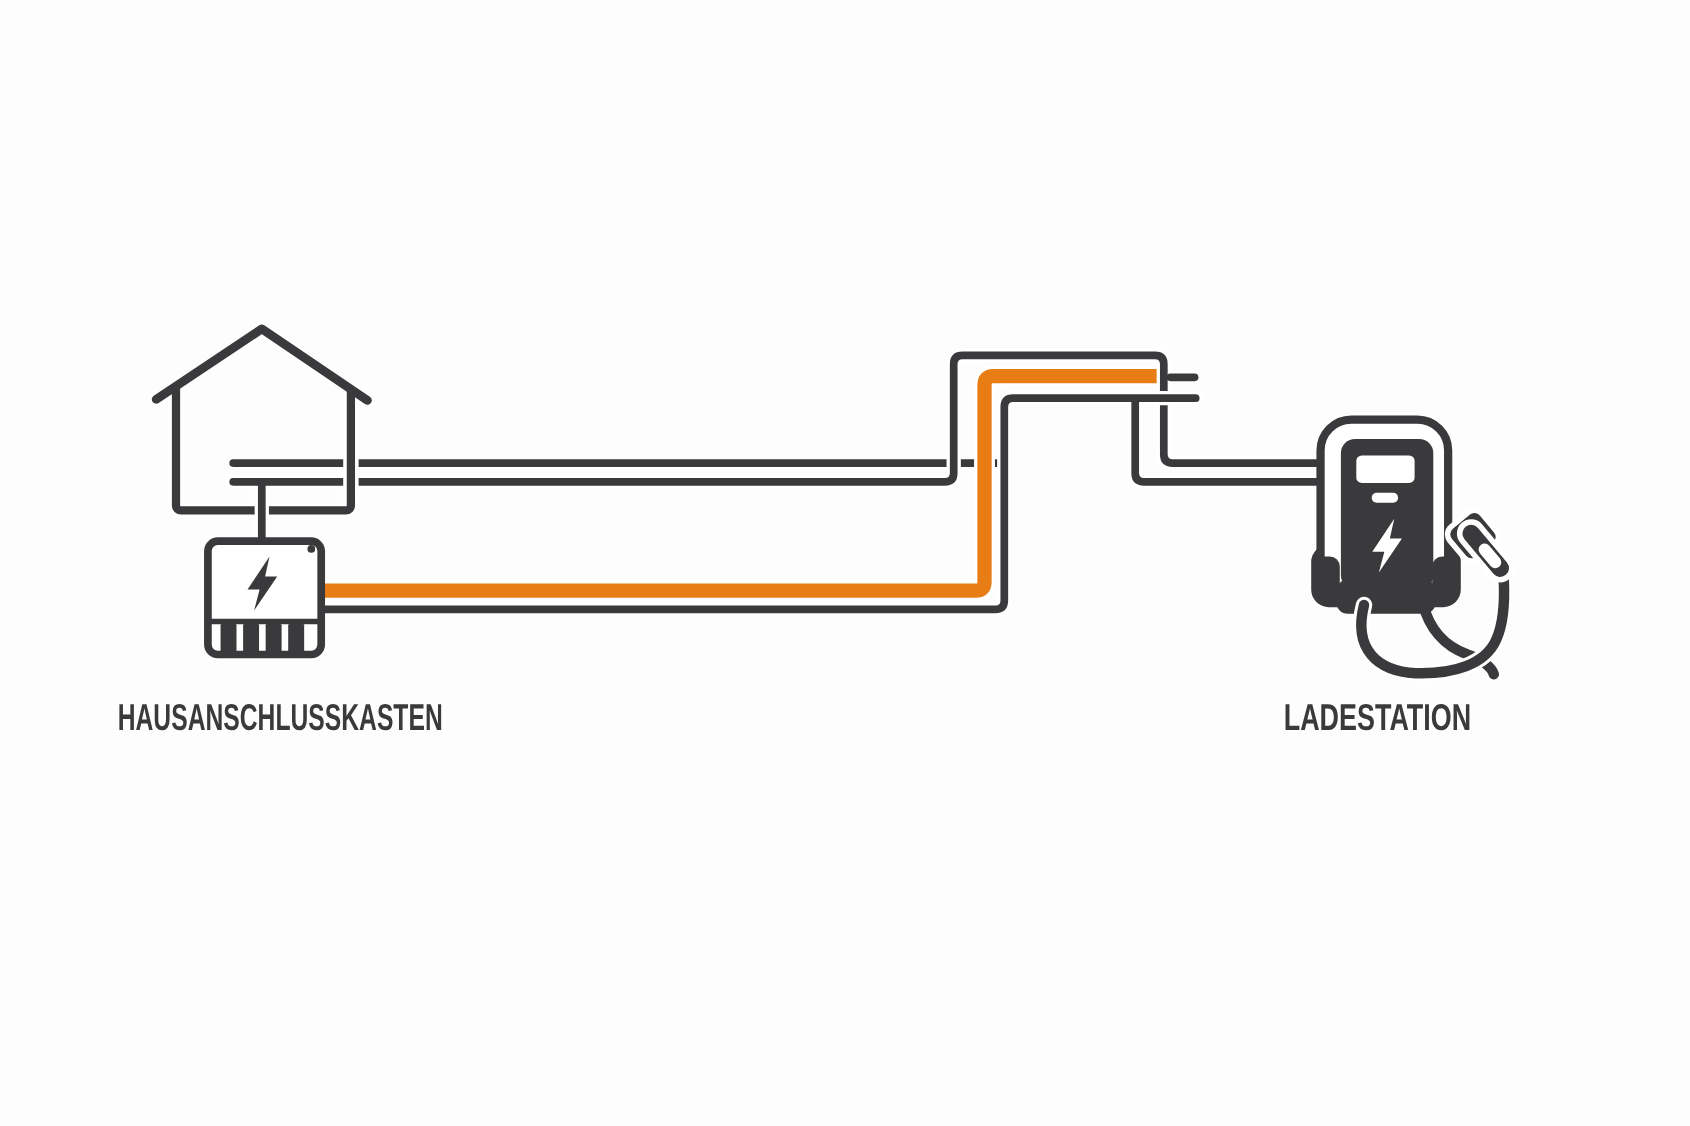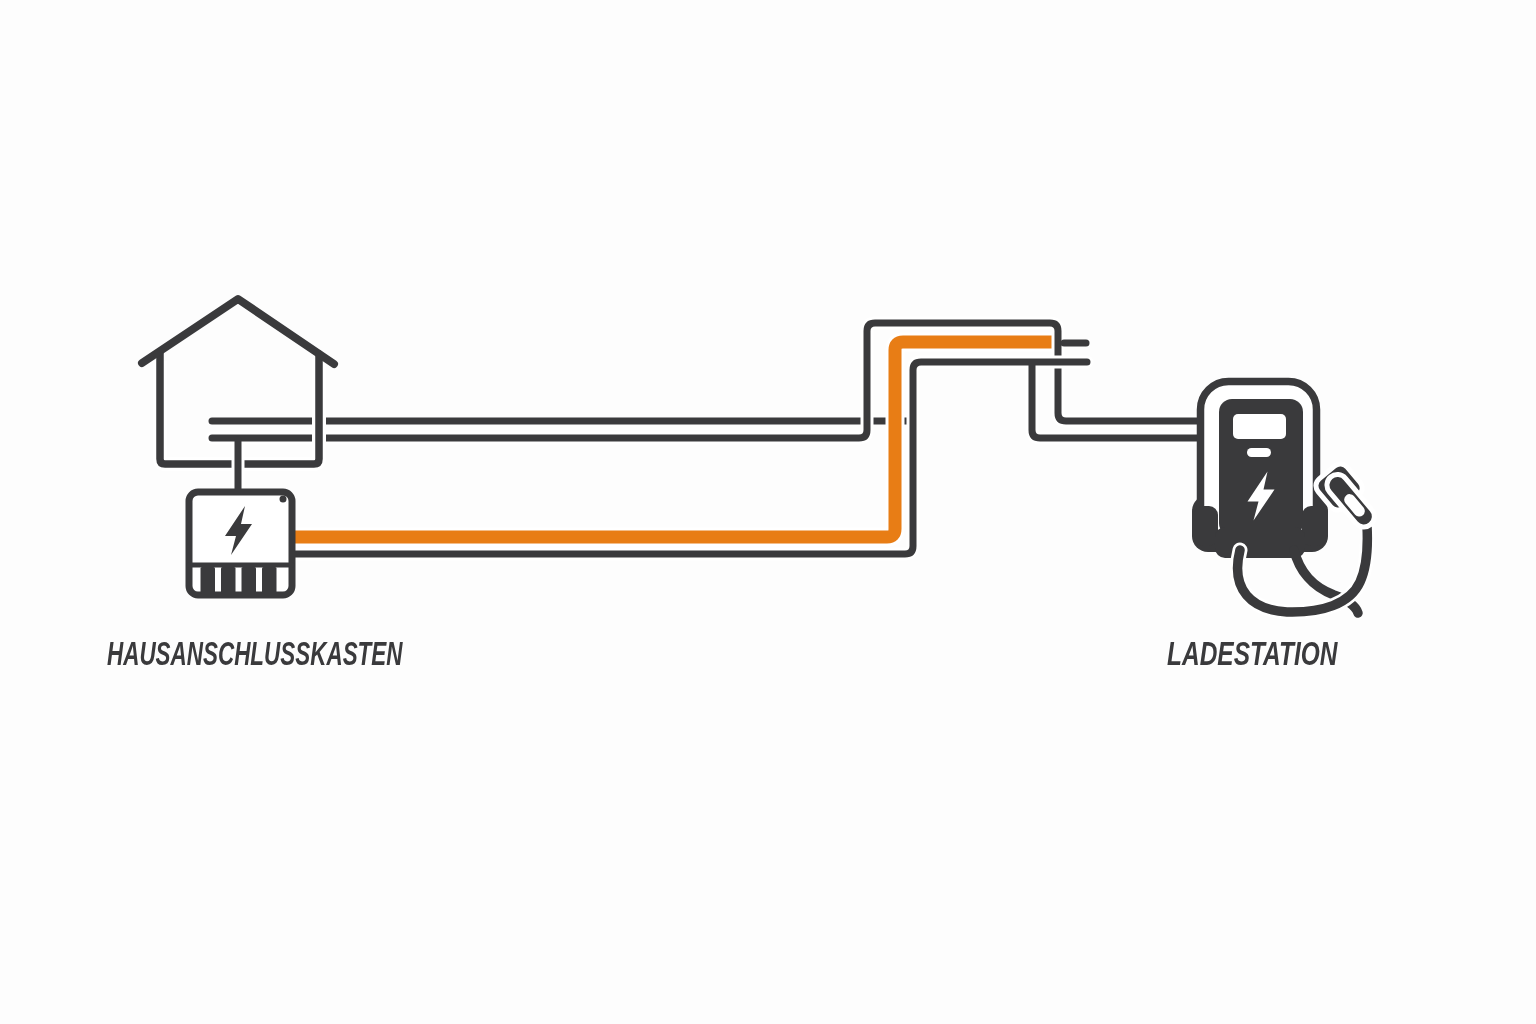--- a/index.html
+++ b/index.html
@@ -1,17 +1,17 @@
 <!DOCTYPE html>
 <html style="--background: #fdfdfd; --canvas-white: #ffffff; --line-dark: #3a3a3c; --cable-orange: #e87d15;"><head>
 <meta charset="utf-8">
 <style>
   html,body{margin:0;padding:0;background:var(--background,#fdfdfd);}
   .stage{position:relative;width:1536px;height:1024px;background:var(--background,#fdfdfd);overflow:hidden;
-         font-family:"Liberation Sans",sans-serif;font-style:italic;}
+         font-family:"Liberation Sans",sans-serif;}
   svg{position:absolute;left:0;top:0;}
   
   .c-dark{stroke:var(--line-dark,#3a3a3c);fill:none;stroke-linecap:round;stroke-linejoin:round;}
   .c-orange{stroke:var(--cable-orange,#e87d15);fill:none;stroke-linecap:round;stroke-linejoin:round;}
   .c-case{stroke:var(--canvas-white,#ffffff);fill:none;stroke-linecap:round;stroke-linejoin:round;}
   .c-case-butt{stroke:var(--canvas-white,#ffffff);fill:none;stroke-linecap:butt;stroke-linejoin:round;}
   .f-dark{fill:var(--line-dark,#3a3a3c);}
   .f-white{fill:var(--canvas-white,#ffffff);}
   .outlined{stroke:var(--line-dark,#3a3a3c);}
   

